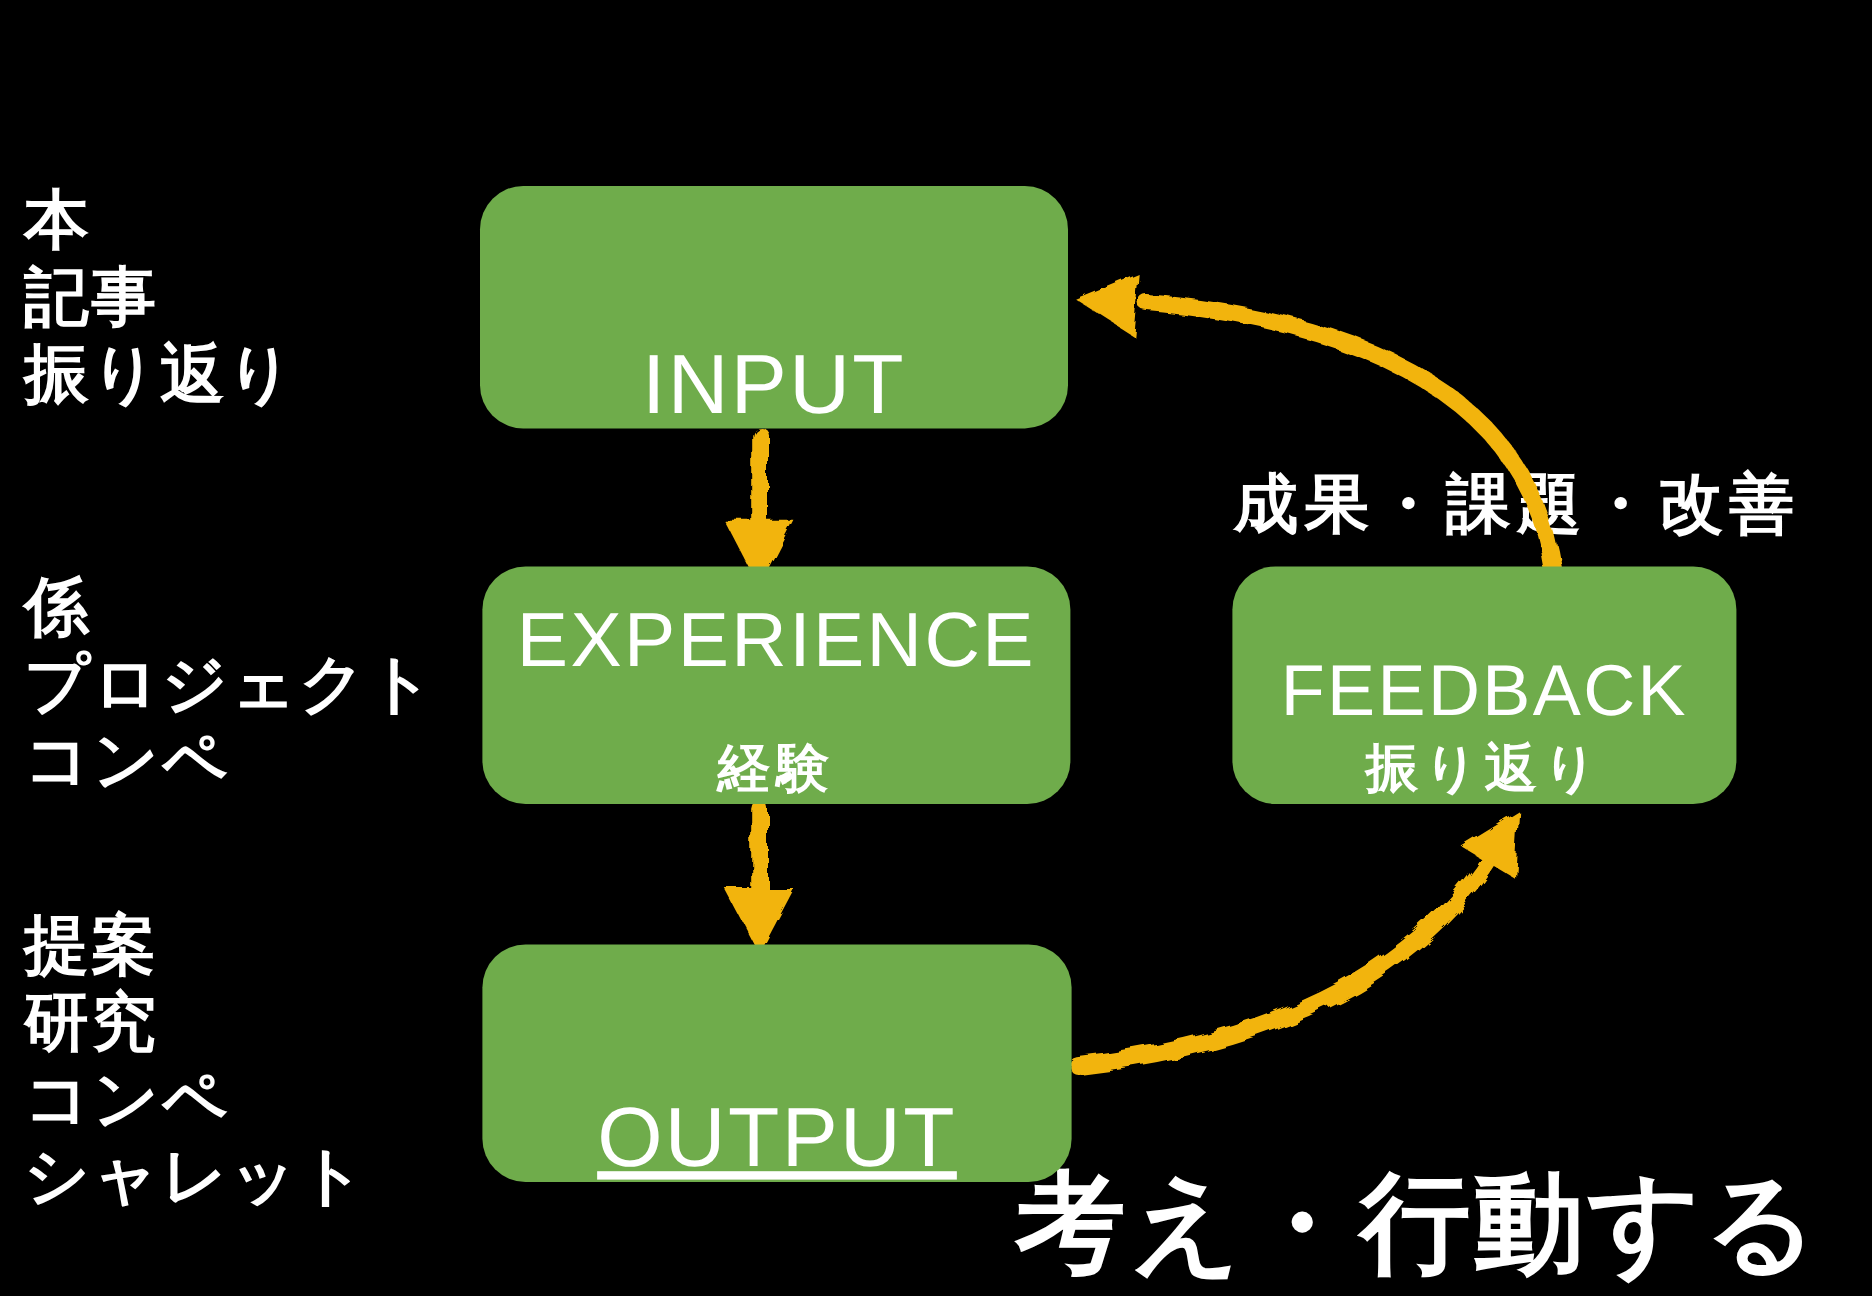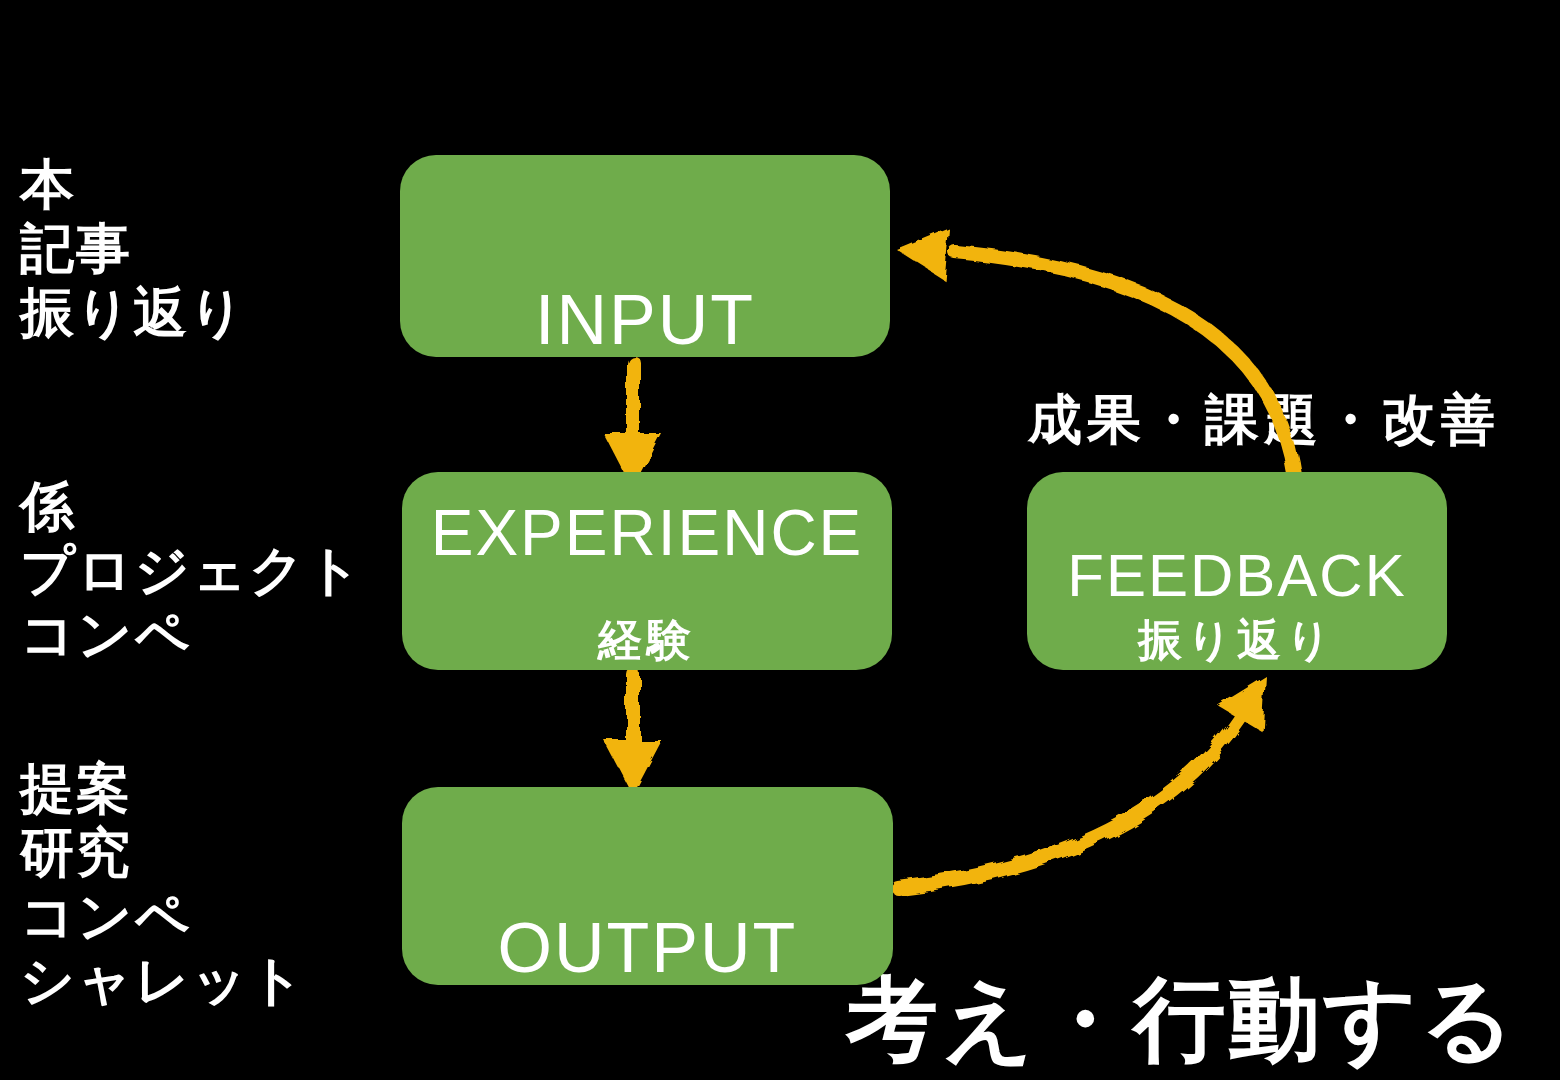--- a/index.html
+++ b/index.html
@@ -21,21 +21,21 @@
   #list-input  { left:20px; top:152px; }
   #list-exp    { left:20px; top:474px; }
   #list-out    { left:20px; top:756px; }
   .box {
     position:absolute; background:var(--box_green,#6FAC4B);
     border-radius:36px; display:flex; flex-direction:column;
     align-items:center; justify-content:flex-end; text-align:center;
   }
   #box-input { left:400px; top:155px; width:490px; height:202px; }
   #box-exp   { left:402px; top:472px; width:490px; height:198px;gap:40px; }
-  #box-out   { left:402px; top:787px; width:491px; height:198px; }
+  #box-out   { left:402px; top:787px; width:491px; height:198px;text-decoration:underline; }
   #box-fb    { left:1015px; top:472px; width:420px; height:198px;margin-left:12px; }
   .box-label { font-size:70px; font-weight:400; letter-spacing:2px; line-height:1.05; }
   #box-exp .box-label { font-size:64px; }
   #box-fb  .box-label { font-size:60px; }
   .box-sublabel { font-size:44px; font-weight:700; letter-spacing:5px; margin-top:4px; }
   .note { position:absolute; font-weight:700; white-space:nowrap; color:var(--text_white,#fff); }
   #note-feedback { left:1028px; top:384px; font-size:54px; letter-spacing:5px; }
   #note-action   { left:846px;  top:958px; font-size:92px; letter-spacing:3px; }
   #arrows { position:absolute; left:0; top:0; color:var(--arrow_gold,#F2B411); }
 </style>

